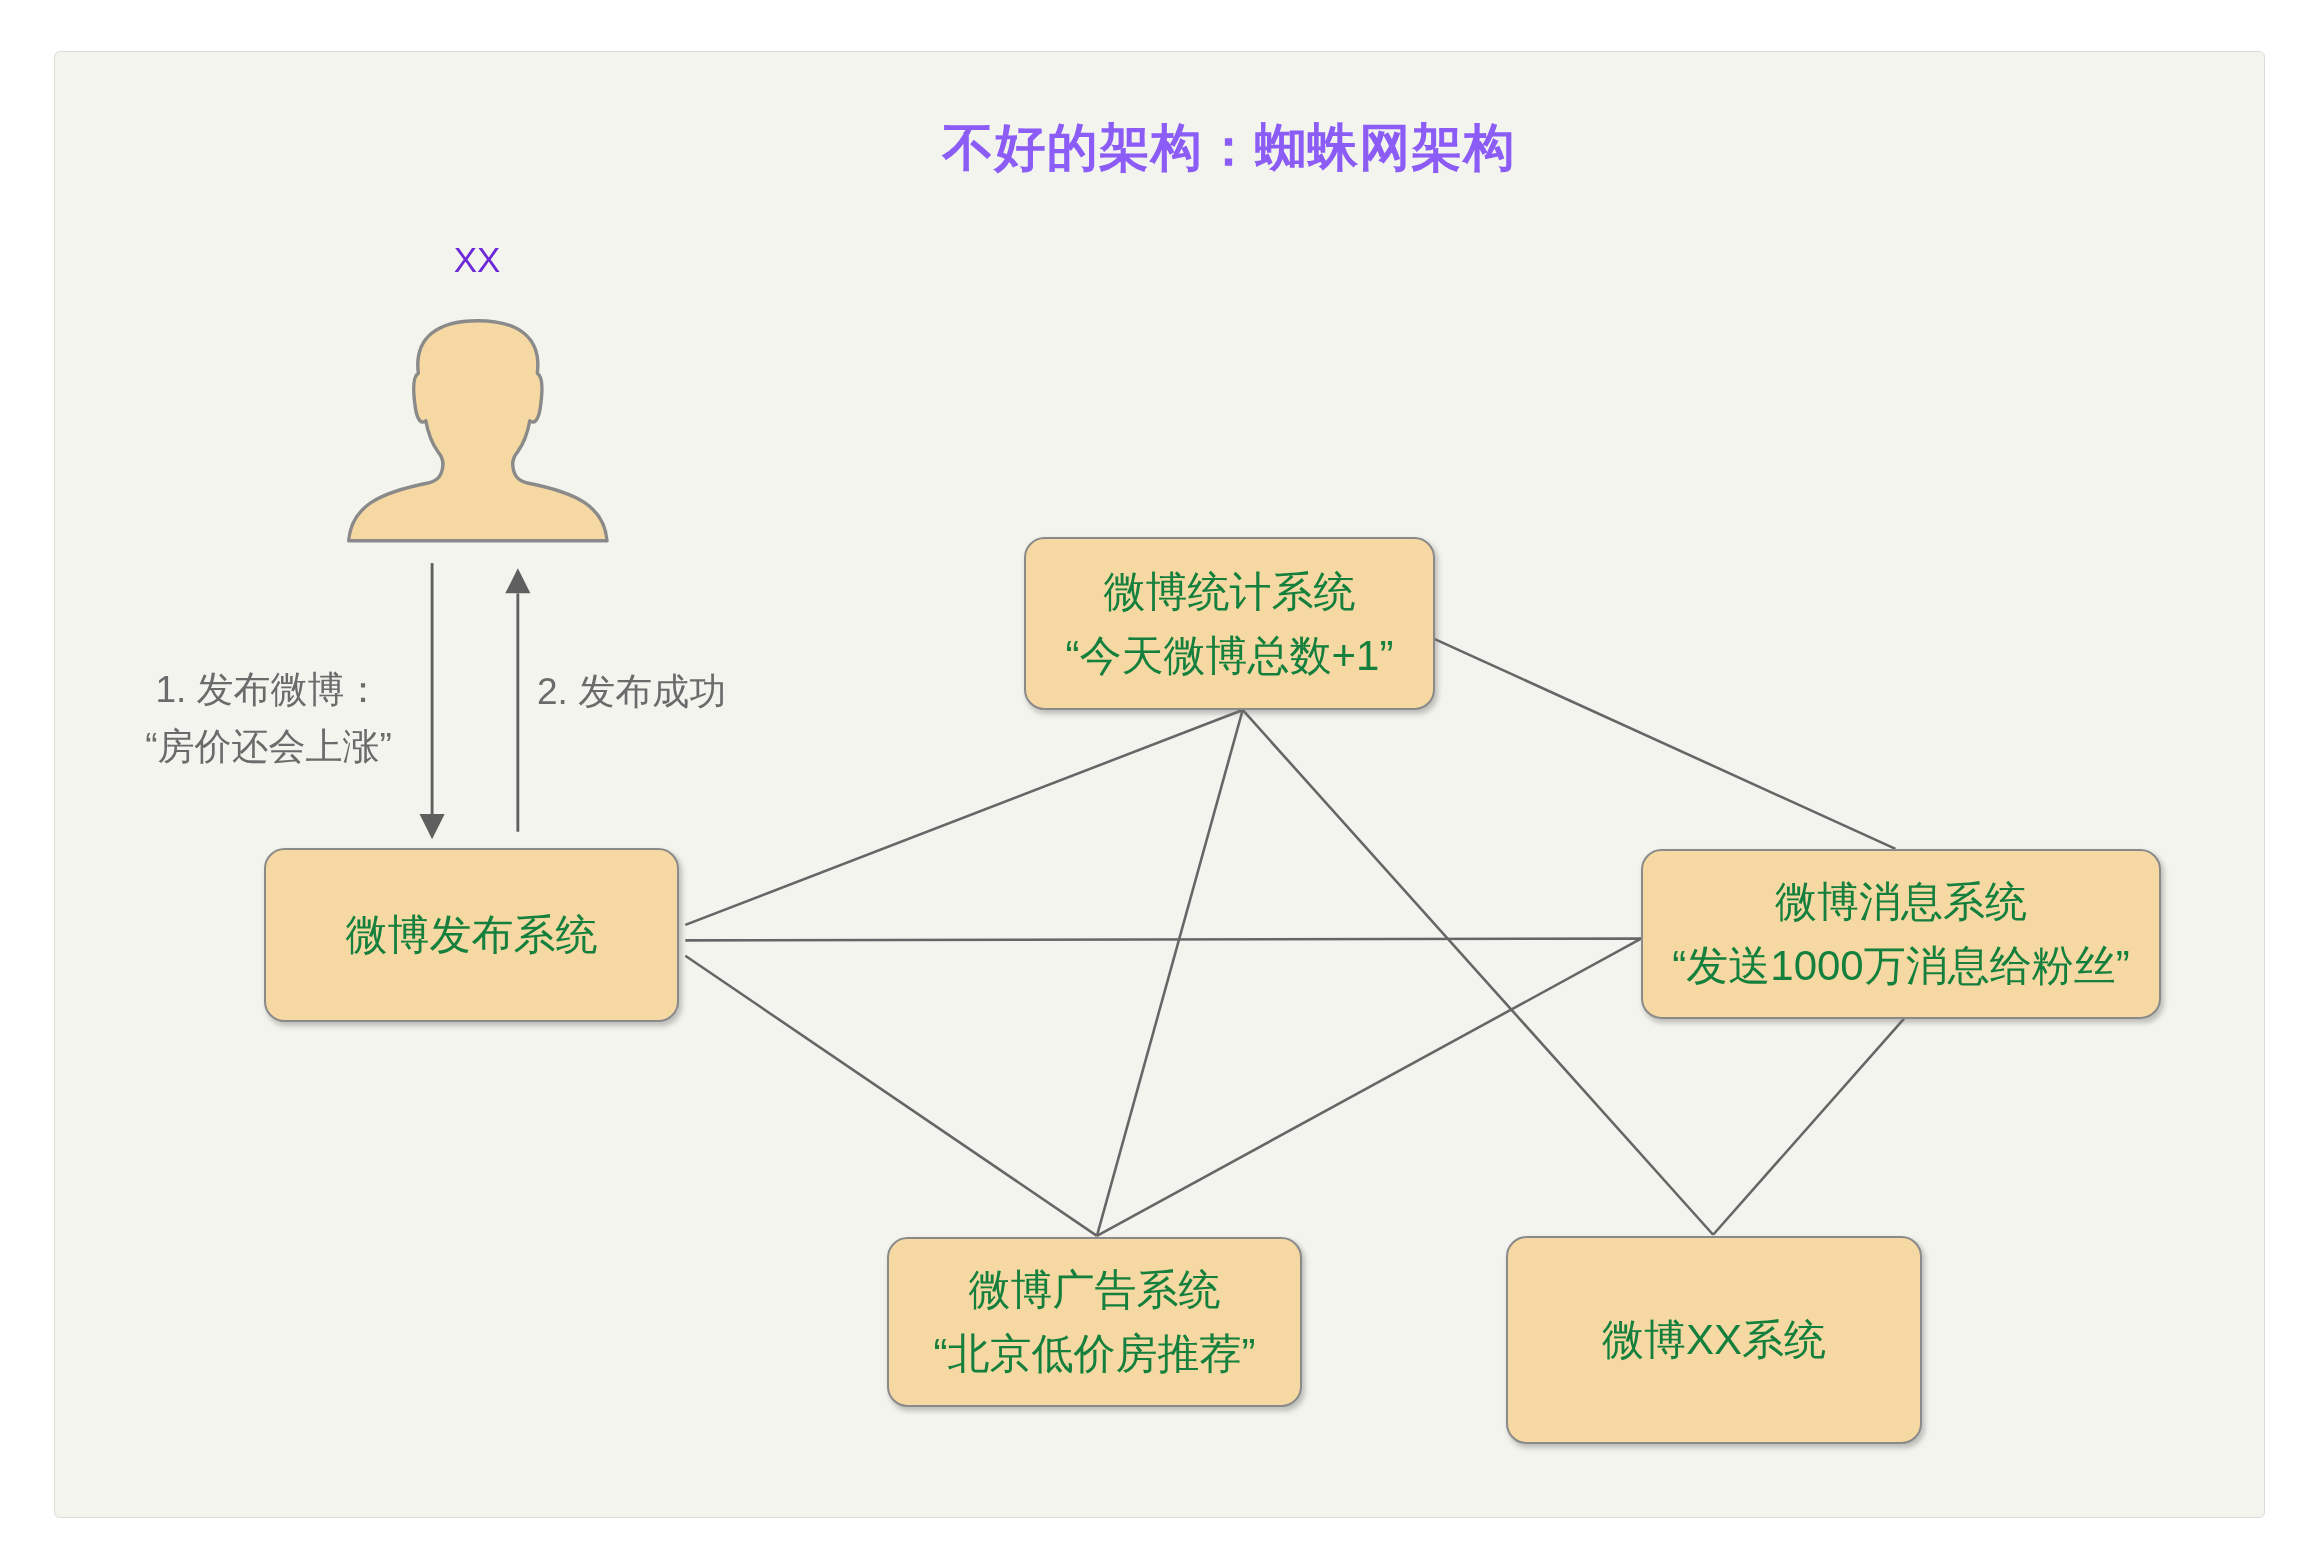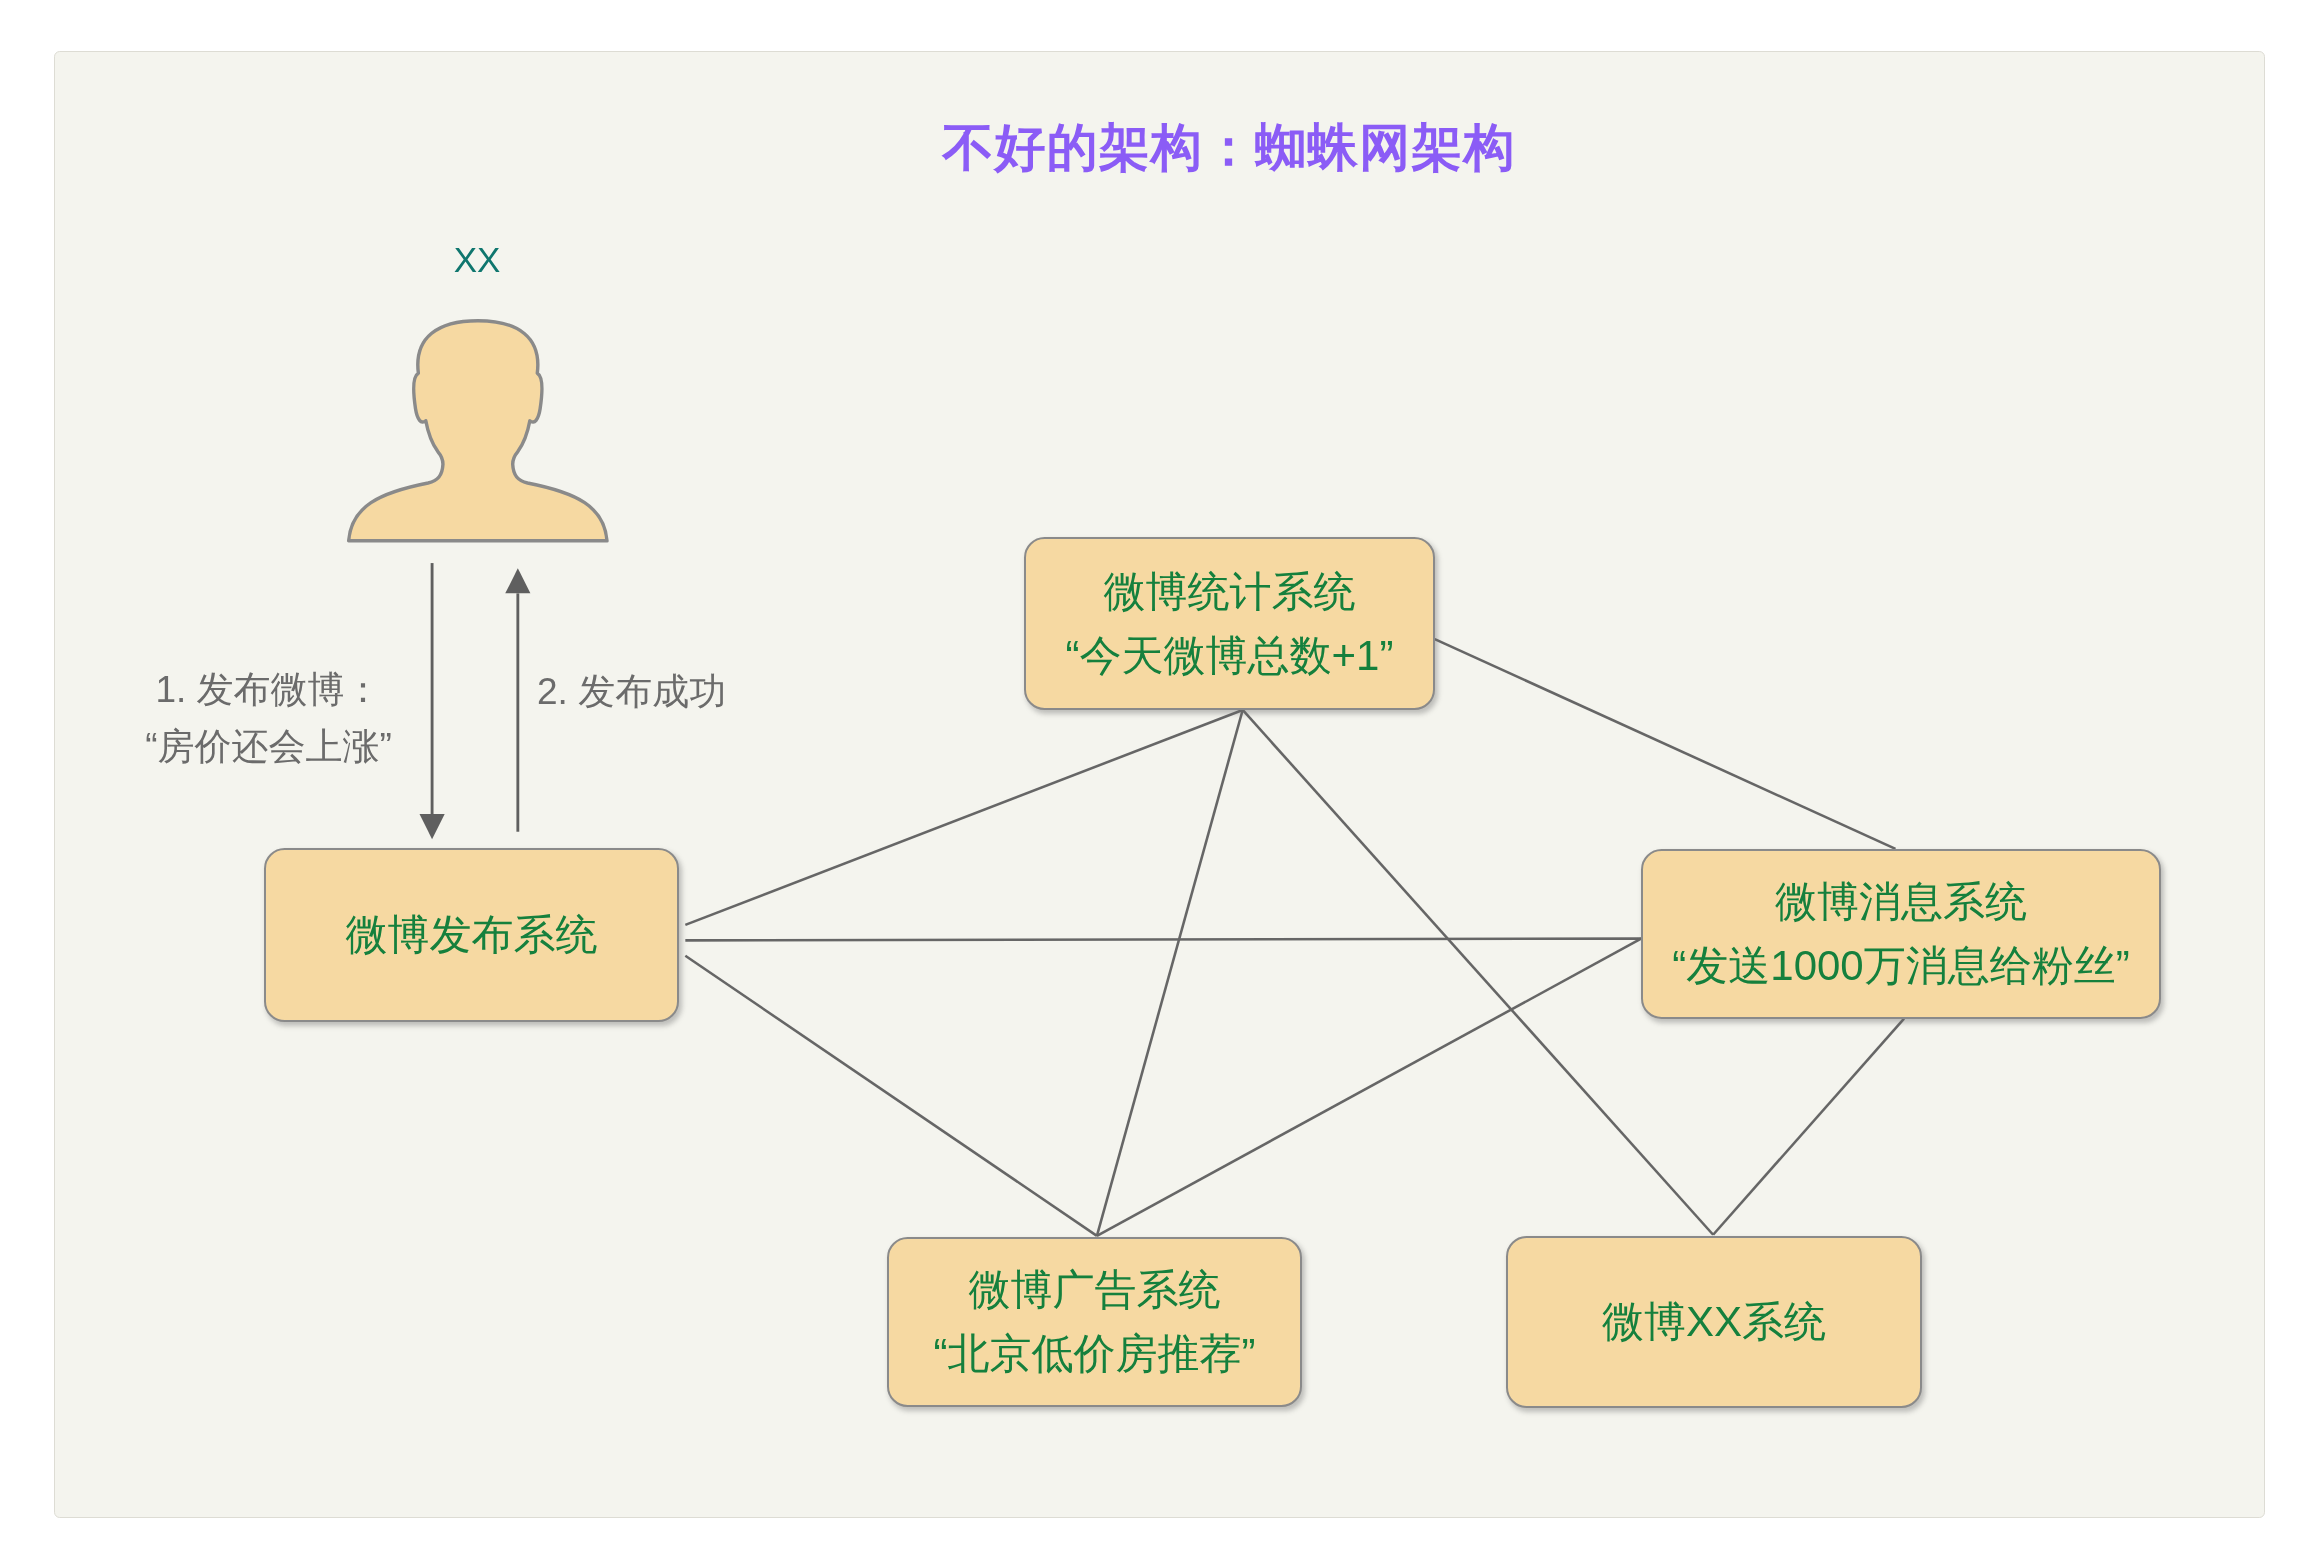--- a/index.html
+++ b/index.html
@@ -4,35 +4,35 @@
 <style>
   html,body{margin:0;padding:0;background:#ffffff;}
   #page{position:relative;width:2319px;height:1568px;background:#ffffff;overflow:hidden;
         font-family:"Liberation Sans",sans-serif;}
   #canvas-card{position:absolute;left:54px;top:51px;width:2211px;height:1467px;
         background:#f4f4ee;border:1.7px solid #dddcd4;border-radius:5.7px;box-sizing:border-box;}
   #edge-layer{position:absolute;left:0;top:0;width:2319px;height:1568px;z-index:1;}
   .page-title{position:absolute;left:743px;top:114px;width:972px;text-align:center;
         font-size:51px;font-weight:bold;color:#8b5cf6;letter-spacing:1.1px;z-index:3;}
   .actor-label{position:absolute;left:420px;top:240px;width:114px;text-align:center;
-        font-size:35px;color:#0f766e;z-index:3;}
+        font-size:35px;color:#6d28d9;z-index:3;}
   .flow-label{position:absolute;z-index:3;font-size:37px;color:#6b6b6b;text-align:center;}
   #request-label{left:97px;top:661px;width:343px;line-height:57px;}
   #response-label{left:537px;top:667px;width:240px;text-align:left;}
   .node{position:absolute;z-index:2;box-sizing:border-box;
         background:#f6d9a2;border:2.9px solid #8a8a8a;border-radius:20.6px;
         box-shadow:2.3px 3.4px 5.1px rgba(110,110,110,0.40);
         display:flex;flex-direction:column;align-items:center;justify-content:center;
         font-size:42px;color:#15803d;line-height:64px;text-align:center;}
   .node .subtitle-line:empty{display:none;}
   #node-publish{left:264px;top:848px;width:415px;height:174px;}
   #node-stats{left:1024px;top:537px;width:411px;height:173px;}
   #node-message{left:1641px;top:849px;width:520px;height:170px;}
   #node-ads{left:887px;top:1237px;width:415px;height:170px;}
-  #node-xx{left:1506px;top:1236px;width:416px;height:172px;}
+  #node-xx{left:1506px;top:1236px;width:416px;height:208px;}
 </style>
 </head>
 <body>
 
 <div id="page">
   <div id="canvas-card"></div>
 
   <svg id="edge-layer" viewBox="0 0 4055 2743" xmlns="http://www.w3.org/2000/svg">
 
     <path d="M 609 946

